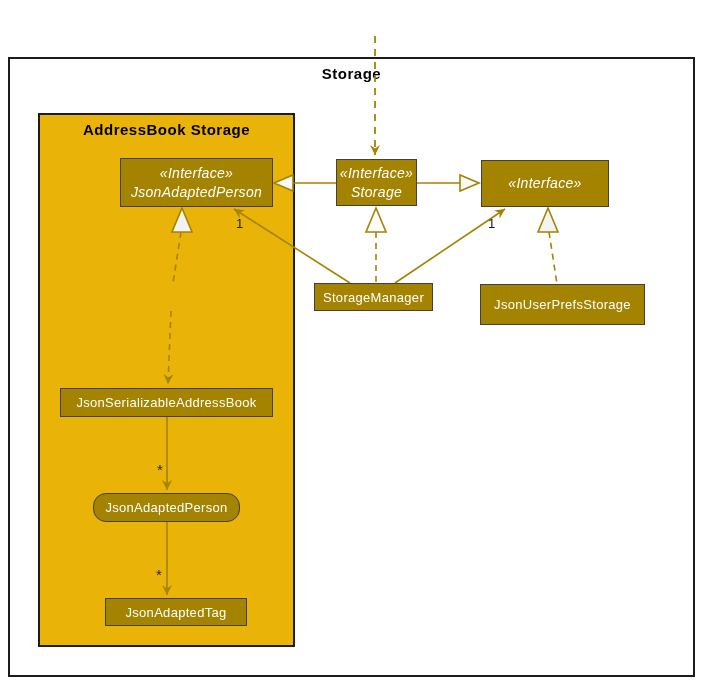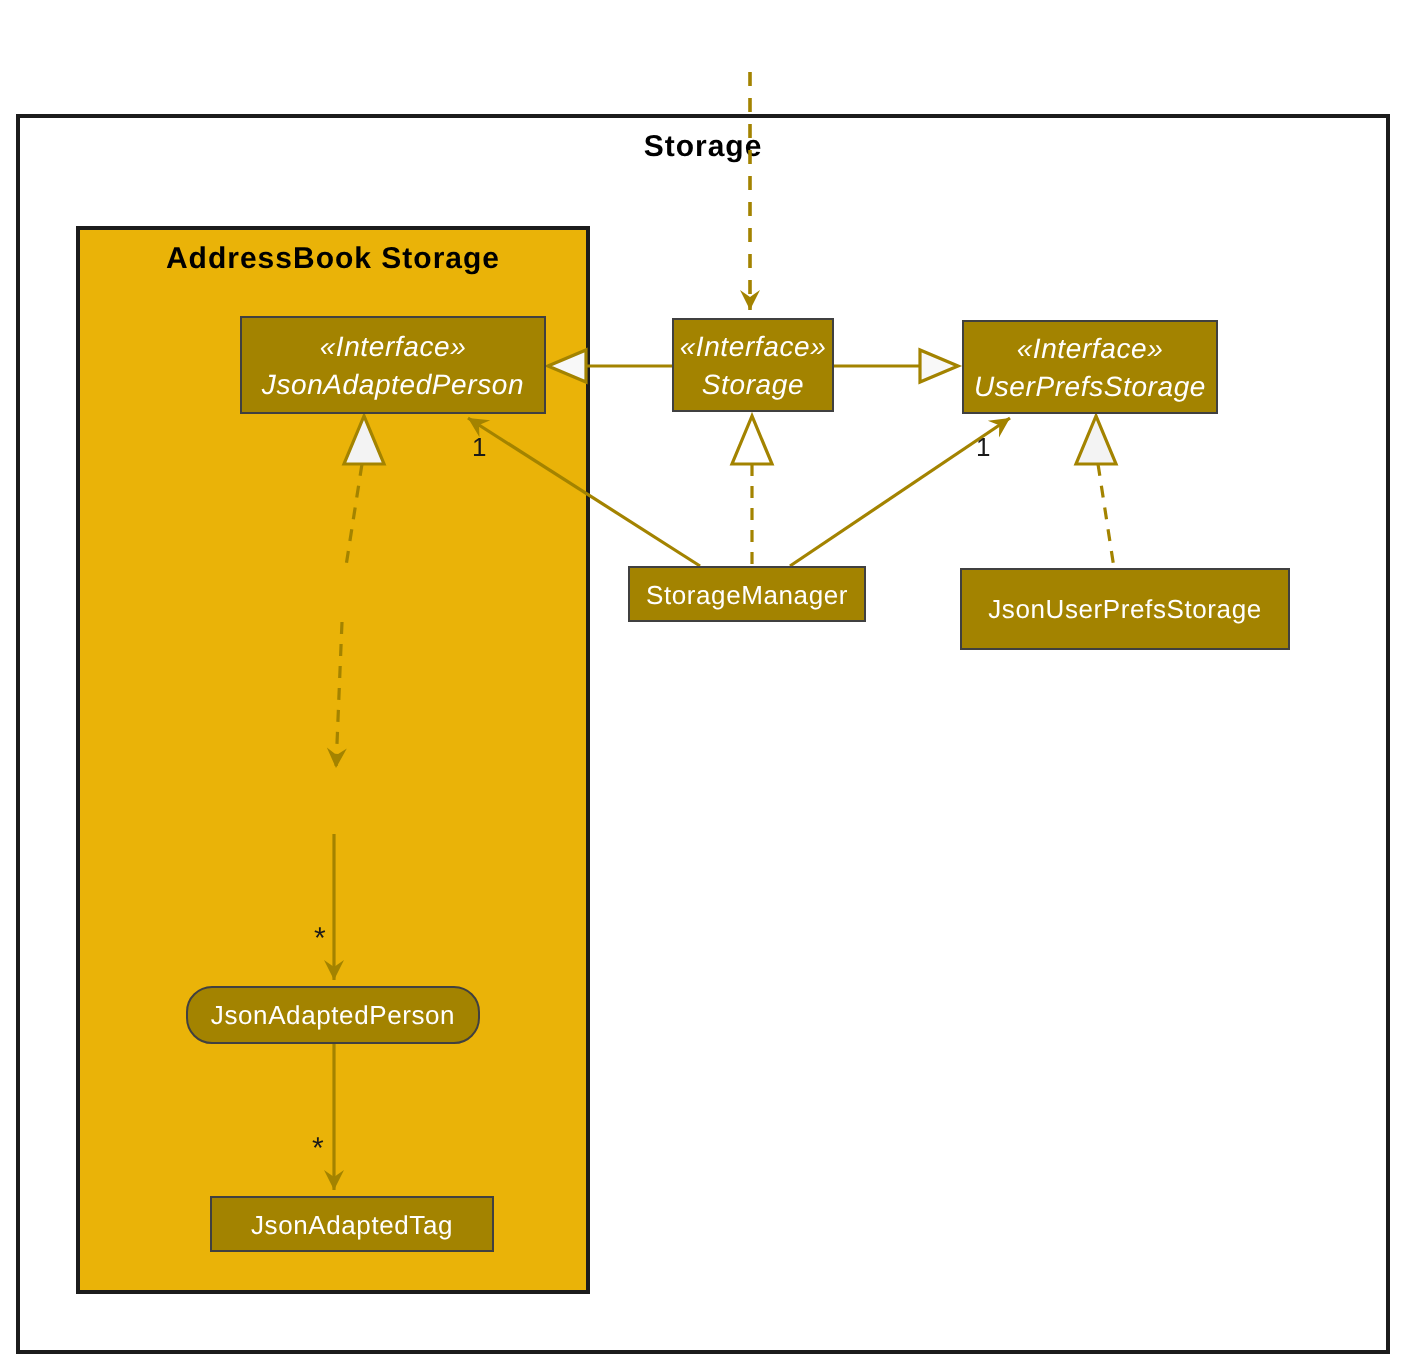--- a/index.html
+++ b/index.html
@@ -141,32 +141,34 @@
     <span>JsonAdaptedPerson</span>
   </div>
 
   <div class="uml-box iface" style="left:336px; top:159px; width:81px; height:47px;">
     <span>«Interface»</span>
     <span>Storage</span>
   </div>
 
   <div class="uml-box iface" style="left:481px; top:160px; width:128px; height:47px;">
     <span>«Interface»</span>
-    <span>UserPrefsStorage</span>
   </div>
 
 
   <div class="uml-box" style="left:314px; top:283px; width:119px; height:28px;">
     <span>StorageManager</span>
   </div>
 
   <div class="uml-box" style="left:480px; top:284px; width:165px; height:41px;">
     <span>JsonUserPrefsStorage</span>
   </div>
 
+  <div class="uml-box" style="left:60px; top:388px; width:213px; height:29px;">
+    <span>JsonSerializableAddressBook</span>
+  </div>
 
   <div class="uml-box" style="left:93px; top:493px; width:147px; height:29px;border-radius:13px;">
     <span>JsonAdaptedPerson</span>
   </div>
 
   <div class="uml-box" style="left:105px; top:598px; width:142px; height:28px;">
     <span>JsonAdaptedTag</span>
   </div>
 
   <div class="mult-label" style="left:236px; top:216px;">1</div>

